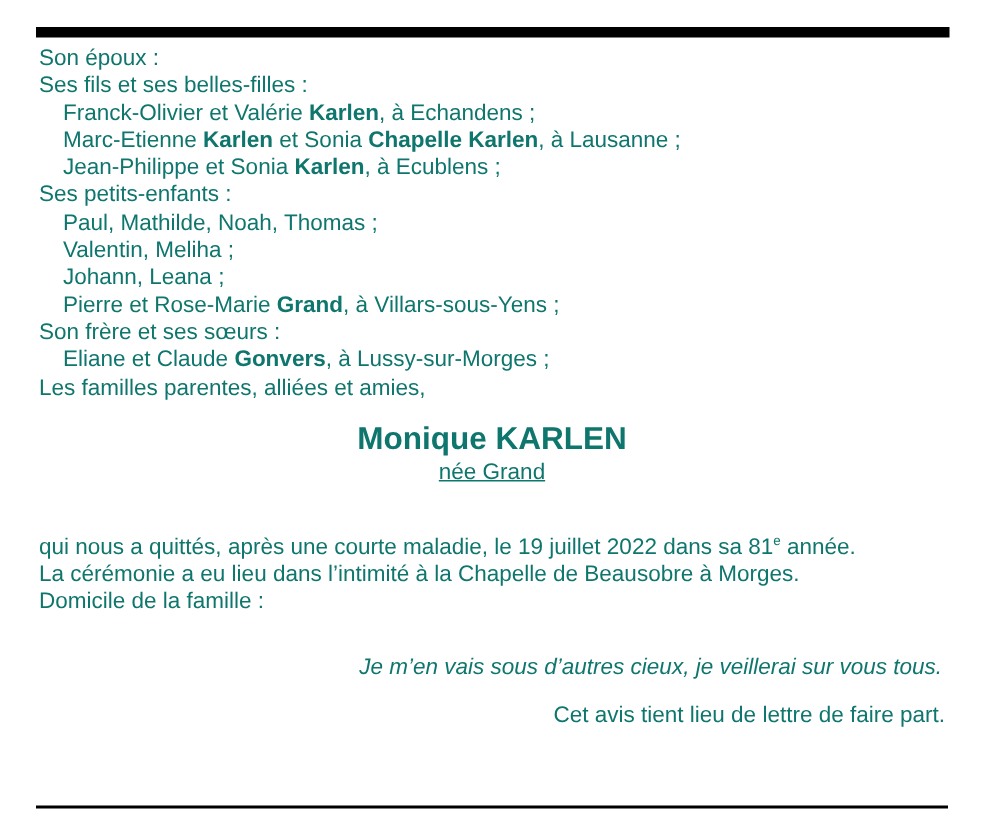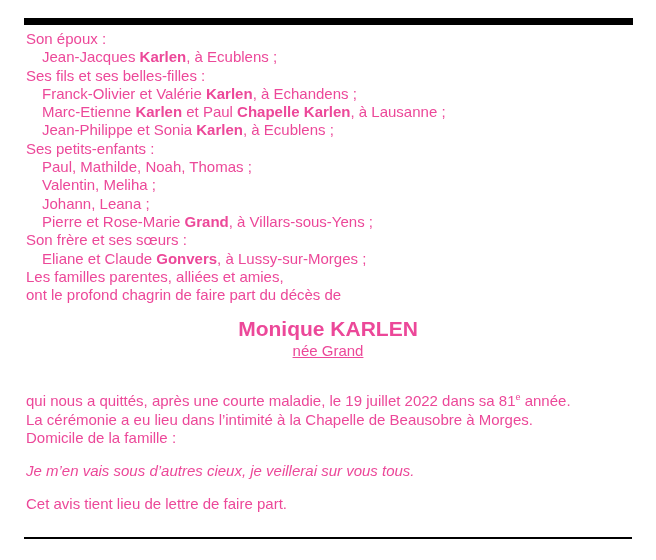--- a/index.html
+++ b/index.html
@@ -2,21 +2,21 @@
 <html><head>
 <meta charset="utf-8">
 <style>
   * { margin: 0; padding: 0; box-sizing: border-box; }
   html, body { background: #ffffff; }
   .page {
     position: relative;
     width: 656px;
     height: 560px;
     background: #ffffff;
-    color: #ec4899;
+    color: #0f766e;
     font-family: "Liberation Sans", "DejaVu Sans", sans-serif;
     overflow: hidden;
   }
   .top-rule {
     position: absolute;
     left: 24px; top: 18px;
     width: 609px; height: 7px;
     background: #000000;
   }
   .bottom-rule {
@@ -42,53 +42,51 @@
     font-weight: bold;
     line-height: 24px;
   }
   .maiden-name {
     font-size: 15px;
     line-height: 19px;
     text-decoration: underline;
   }
   .announcement { margin-top: 32px; }
   .quote {
-    margin-top: 15px;
+    margin-top: 25px;
     font-style: italic;
-    text-align: left;
+    text-align: right;
     padding-right: 2px;
   }
   .closing {
     margin-top: 14px;
-    text-align: left;
+    text-align: right;
   }
 </style>
 </head>
 <body>
 
 <div class="page">
   <div class="top-rule"></div>
 
   <div class="content">
     <div id="family-lines">
         <div class="line"><span>Son époux :</span></div>
-        <div class="line indent"><span>Jean-Jacques </span><span class="b">Karlen</span><span>, à Ecublens ;</span></div>
         <div class="line"><span>Ses fils et ses belles-filles :</span></div>
         <div class="line indent"><span>Franck-Olivier et Valérie </span><span class="b">Karlen</span><span>, à Echandens ;</span></div>
-        <div class="line indent"><span>Marc-Etienne </span><span class="b">Karlen</span><span> et Paul </span><span class="b">Chapelle Karlen</span><span>, à Lausanne ;</span></div>
+        <div class="line indent"><span>Marc-Etienne </span><span class="b">Karlen</span><span> et Sonia </span><span class="b">Chapelle Karlen</span><span>, à Lausanne ;</span></div>
         <div class="line indent"><span>Jean-Philippe et Sonia </span><span class="b">Karlen</span><span>, à Ecublens ;</span></div>
         <div class="line"><span>Ses petits-enfants :</span></div>
         <div class="line indent"><span>Paul, Mathilde, Noah, Thomas ;</span></div>
         <div class="line indent"><span>Valentin, Meliha ;</span></div>
         <div class="line indent"><span>Johann, Leana ;</span></div>
         <div class="line indent"><span>Pierre et Rose-Marie </span><span class="b">Grand</span><span>, à Villars-sous-Yens ;</span></div>
         <div class="line"><span>Son frère et ses sœurs :</span></div>
         <div class="line indent"><span>Eliane et Claude </span><span class="b">Gonvers</span><span>, à Lussy-sur-Morges ;</span></div>
         <div class="line"><span>Les familles parentes, alliées et amies,</span></div>
-        <div class="line"><span>ont le profond chagrin de faire part du décès de</span></div>
       </div>
 
     <div class="title-block">
       <div class="deceased-name">Monique KARLEN</div>
       <div class="maiden-name">née Grand</div>
     </div>
 
     <div id="announcement-lines" class="announcement">
         <div class="line"><span>qui nous a quittés, après une courte maladie, le 19 juillet 2022 dans sa 81</span><span class="sup">e</span><span> année.</span></div>
         <div class="line"><span>La cérémonie a eu lieu dans l’intimité à la Chapelle de Beausobre à Morges.</span></div>

